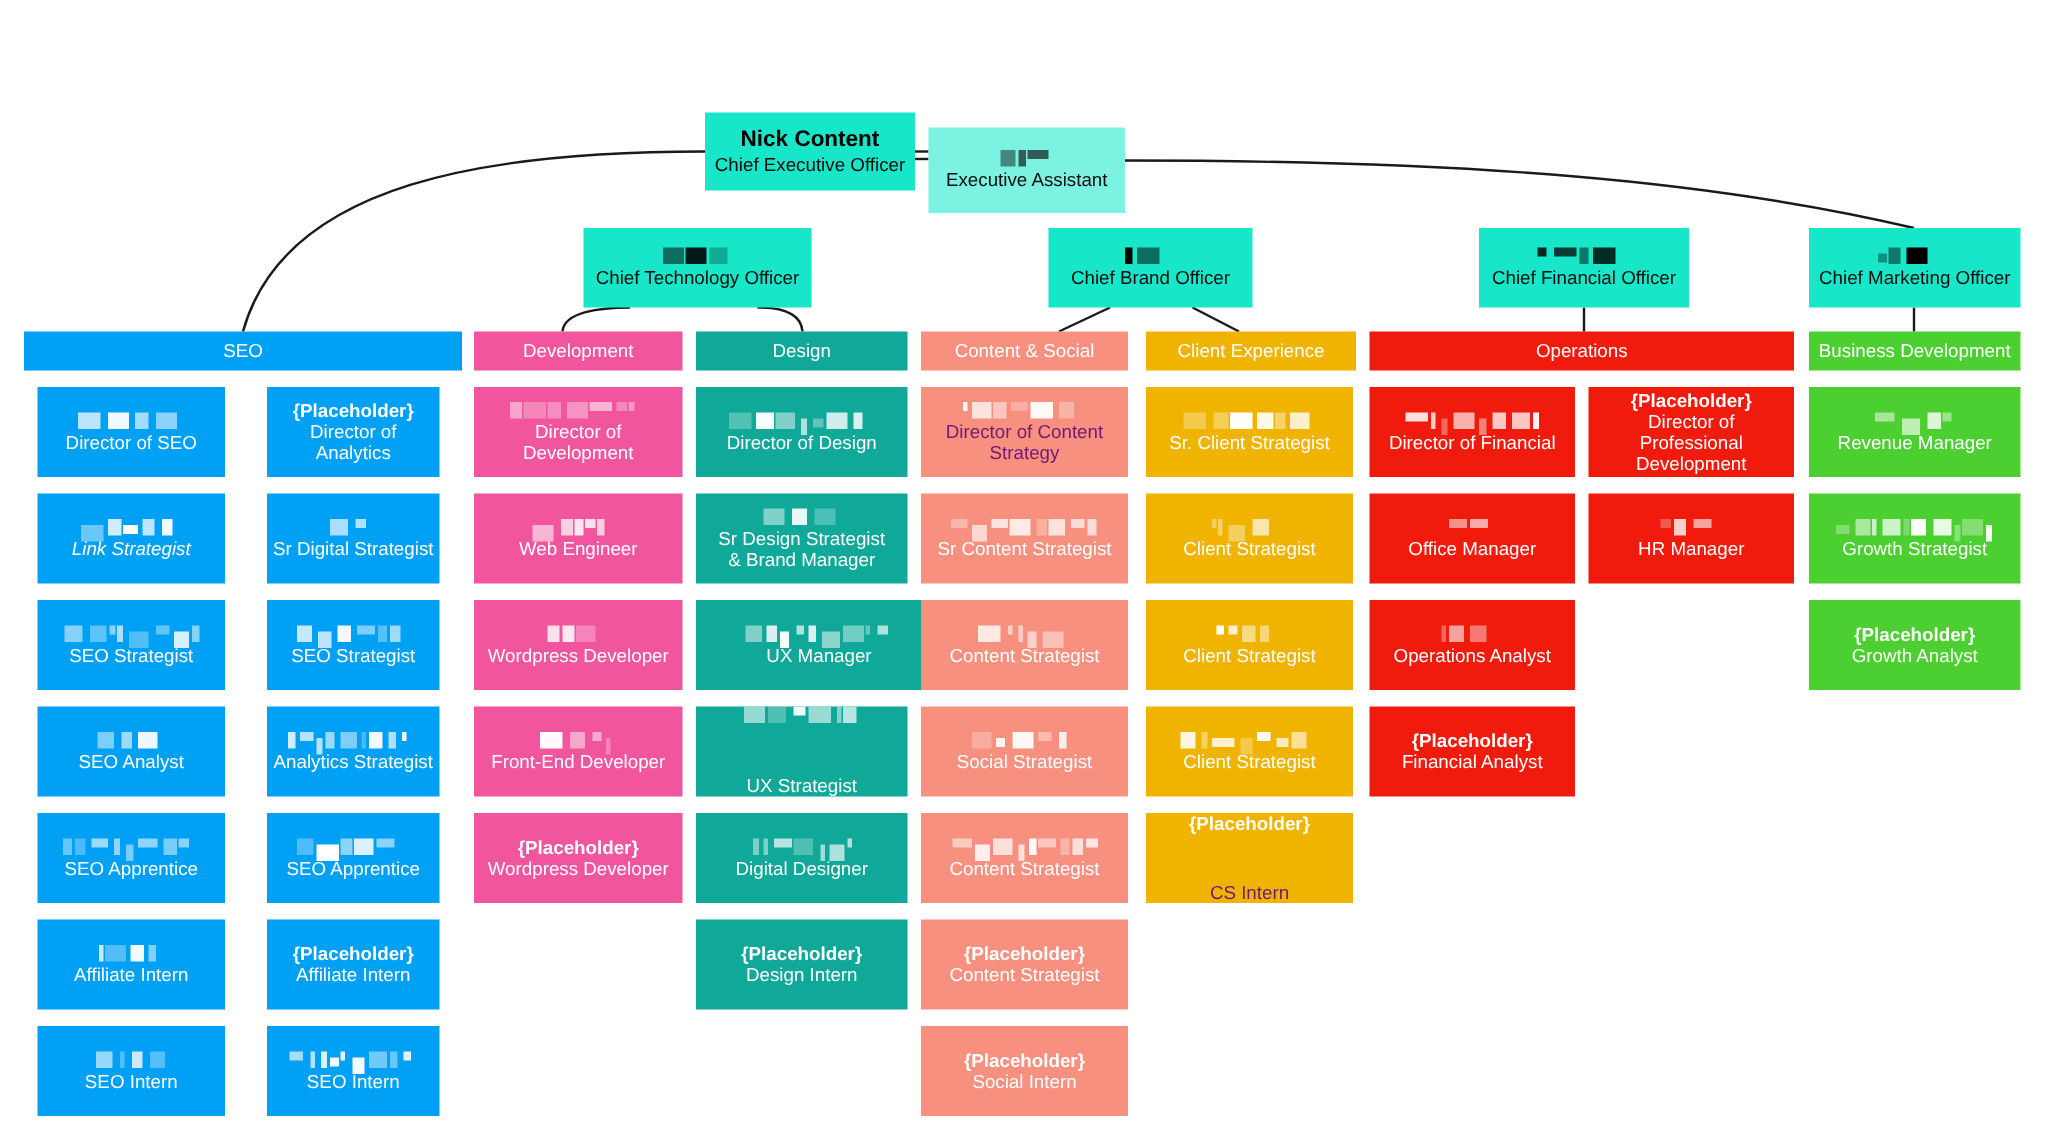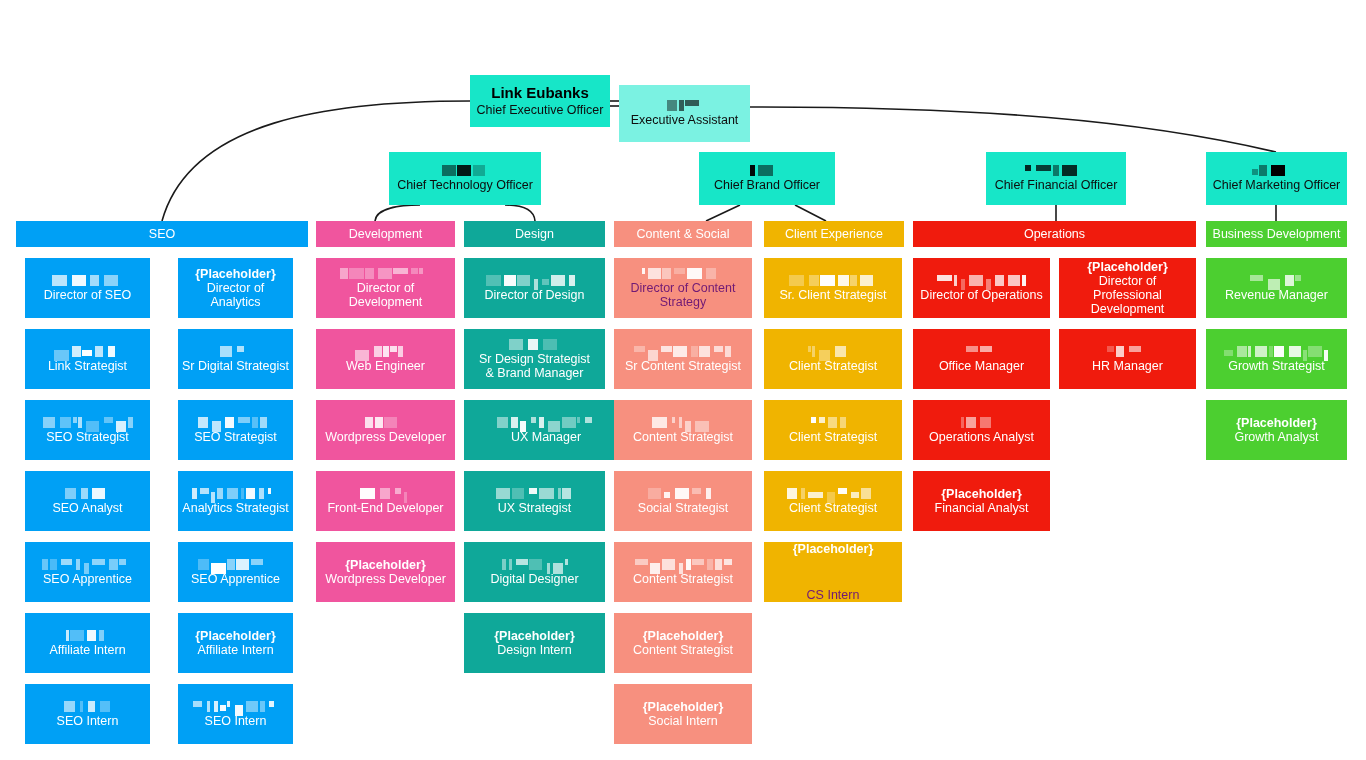--- a/index.html
+++ b/index.html
@@ -100,21 +100,21 @@
 
     <path d="M795,205 L 826,221"></path>
 
     <path d="M1056,205 L 1056,221"></path>
 
     <path d="M1276,205 L 1276,221"></path>
   </svg>
 
   <div id="nodes">
       <div class="node exec ceo" style="left: 470px; top: 75px; width: 140px; height: 52px; background: rgb(23, 230, 200);">
-        <div class="name">Link Eubanks</div>
+        <div class="name">Nick Content</div>
         <div class="role">Chief Executive Officer</div>
       </div>
       <div class="node exec" style="left: 619px; top: 85px; width: 131px; height: 57px; background: rgb(123, 242, 226);">
         <span class="redact" style="width: 36px;">
           <i style="left: 0px; width: 10px; background: rgba(0, 0, 0, 0.44);"></i>
           <i style="left: 12px; width: 5px; background: rgba(0, 0, 0, 0.61);"></i>
           <i style="left: 18px; width: 14px; background: rgba(0, 0, 0, 0.62); height: 6px;"></i>
         </span>
         <div class="role">Executive Assistant</div>
       </div>
@@ -163,21 +163,21 @@
         <div class="role" style="color: rgb(255, 255, 255);">Director of SEO</div>
       </div>
       <div class="node staff" style="left: 25px; top: 329px; width: 125px; height: 60px; background: rgb(0, 160, 245);">
         <span class="redact" style="width: 68px;">
           <i style="left: 0px; width: 15px; background: rgba(255, 255, 255, 0.41); top: 4px;"></i>
           <i style="left: 18px; width: 9px; background: rgba(255, 255, 255, 0.81);"></i>
           <i style="left: 28px; width: 10px; background: rgb(255, 255, 255); height: 6px; top: 4px;"></i>
           <i style="left: 41px; width: 8px; background: rgba(255, 255, 255, 0.74);"></i>
           <i style="left: 54px; width: 7px; background: rgba(255, 255, 255, 0.94);"></i>
         </span>
-        <div class="role" style="color: rgb(255, 255, 255);">Link Strategist</div>
+        <div class="role" style="color: rgb(255, 255, 255); font-style: italic;">Link Strategist</div>
       </div>
       <div class="node staff" style="left: 25px; top: 400px; width: 125px; height: 60px; background: rgb(0, 160, 245);">
         <span class="redact" style="width: 90px;">
           <i style="left: 0px; width: 12px; background: rgba(255, 255, 255, 0.52);"></i>
           <i style="left: 17px; width: 11px; background: rgba(255, 255, 255, 0.37);"></i>
           <i style="left: 30px; width: 4px; background: rgba(255, 255, 255, 0.54); height: 6px;"></i>
           <i style="left: 35px; width: 4px; background: rgba(255, 255, 255, 0.68);"></i>
           <i style="left: 43px; width: 13px; background: rgba(255, 255, 255, 0.32); top: 4px;"></i>
           <i style="left: 61px; width: 9px; background: rgba(255, 255, 255, 0.38); height: 6px;"></i>
           <i style="left: 73px; width: 10px; background: rgba(255, 255, 255, 0.84); top: 4px;"></i>
@@ -366,21 +366,21 @@
           <i style="left: 23px; width: 6px; background: rgba(255, 255, 255, 0.96); top: 4px;"></i>
           <i style="left: 34px; width: 5px; background: rgba(255, 255, 255, 0.66); height: 6px;"></i>
           <i style="left: 42px; width: 5px; background: rgba(255, 255, 255, 0.84);"></i>
           <i style="left: 51px; width: 12px; background: rgba(255, 255, 255, 0.52); top: 4px;"></i>
           <i style="left: 65px; width: 14px; background: rgba(255, 255, 255, 0.41);"></i>
           <i style="left: 80px; width: 3px; background: rgba(255, 255, 255, 0.36); height: 6px;"></i>
           <i style="left: 88px; width: 7px; background: rgba(255, 255, 255, 0.67); height: 6px;"></i>
         </span>
         <div class="role" style="color: rgb(255, 255, 255);">UX Manager</div>
       </div>
-      <div class="node staff" style="left: 464px; top: 471px; width: 141px; height: 60px; background: rgb(15, 168, 153);">
+      <div class="node staff" style="left: 464px; top: 471px; width: 141px; height: 60px; background: rgb(15, 168, 153); justify-content: space-between;">
         <span class="redact" style="width: 78px;">
           <i style="left: 0px; width: 14px; background: rgba(255, 255, 255, 0.57);"></i>
           <i style="left: 16px; width: 12px; background: rgba(255, 255, 255, 0.27);"></i>
           <i style="left: 33px; width: 8px; background: rgba(255, 255, 255, 0.94); height: 6px;"></i>
           <i style="left: 43px; width: 15px; background: rgba(255, 255, 255, 0.58);"></i>
           <i style="left: 62px; width: 3px; background: rgba(255, 255, 255, 0.49);"></i>
           <i style="left: 66px; width: 9px; background: rgba(255, 255, 255, 0.7);"></i>
         </span>
         <div class="role" style="color: rgb(255, 255, 255);">UX Strategist</div>
       </div>
@@ -525,21 +525,21 @@
         <span class="redact" style="width: 90px;">
           <i style="left: 0px; width: 15px; background: rgba(255, 255, 255, 0.87); height: 6px;"></i>
           <i style="left: 17px; width: 3px; background: rgba(255, 255, 255, 0.78);"></i>
           <i style="left: 24px; width: 4px; background: rgba(255, 255, 255, 0.34); top: 4px;"></i>
           <i style="left: 32px; width: 14px; background: rgba(255, 255, 255, 0.66);"></i>
           <i style="left: 49px; width: 5px; background: rgba(255, 255, 255, 0.44); top: 4px;"></i>
           <i style="left: 58px; width: 9px; background: rgba(255, 255, 255, 0.76);"></i>
           <i style="left: 71px; width: 12px; background: rgba(255, 255, 255, 0.75);"></i>
           <i style="left: 85px; width: 4px; background: rgba(255, 255, 255, 0.95);"></i>
         </span>
-        <div class="role" style="color: rgb(255, 255, 255);">Director of Operations</div>
+        <div class="role" style="color: rgb(255, 255, 255);">Director of Financial</div>
       </div>
       <div class="node staff" style="left: 913px; top: 329px; width: 137px; height: 60px; background: rgb(240, 27, 13);">
         <span class="redact" style="width: 31px;">
           <i style="left: 0px; width: 12px; background: rgba(255, 255, 255, 0.51); height: 6px;"></i>
           <i style="left: 14px; width: 12px; background: rgba(255, 255, 255, 0.63); height: 6px;"></i>
         </span>
         <div class="role" style="color: rgb(255, 255, 255);">Office Manager</div>
       </div>
       <div class="node staff" style="left: 913px; top: 400px; width: 137px; height: 60px; background: rgb(240, 27, 13);">
         <span class="redact" style="width: 41px;">

